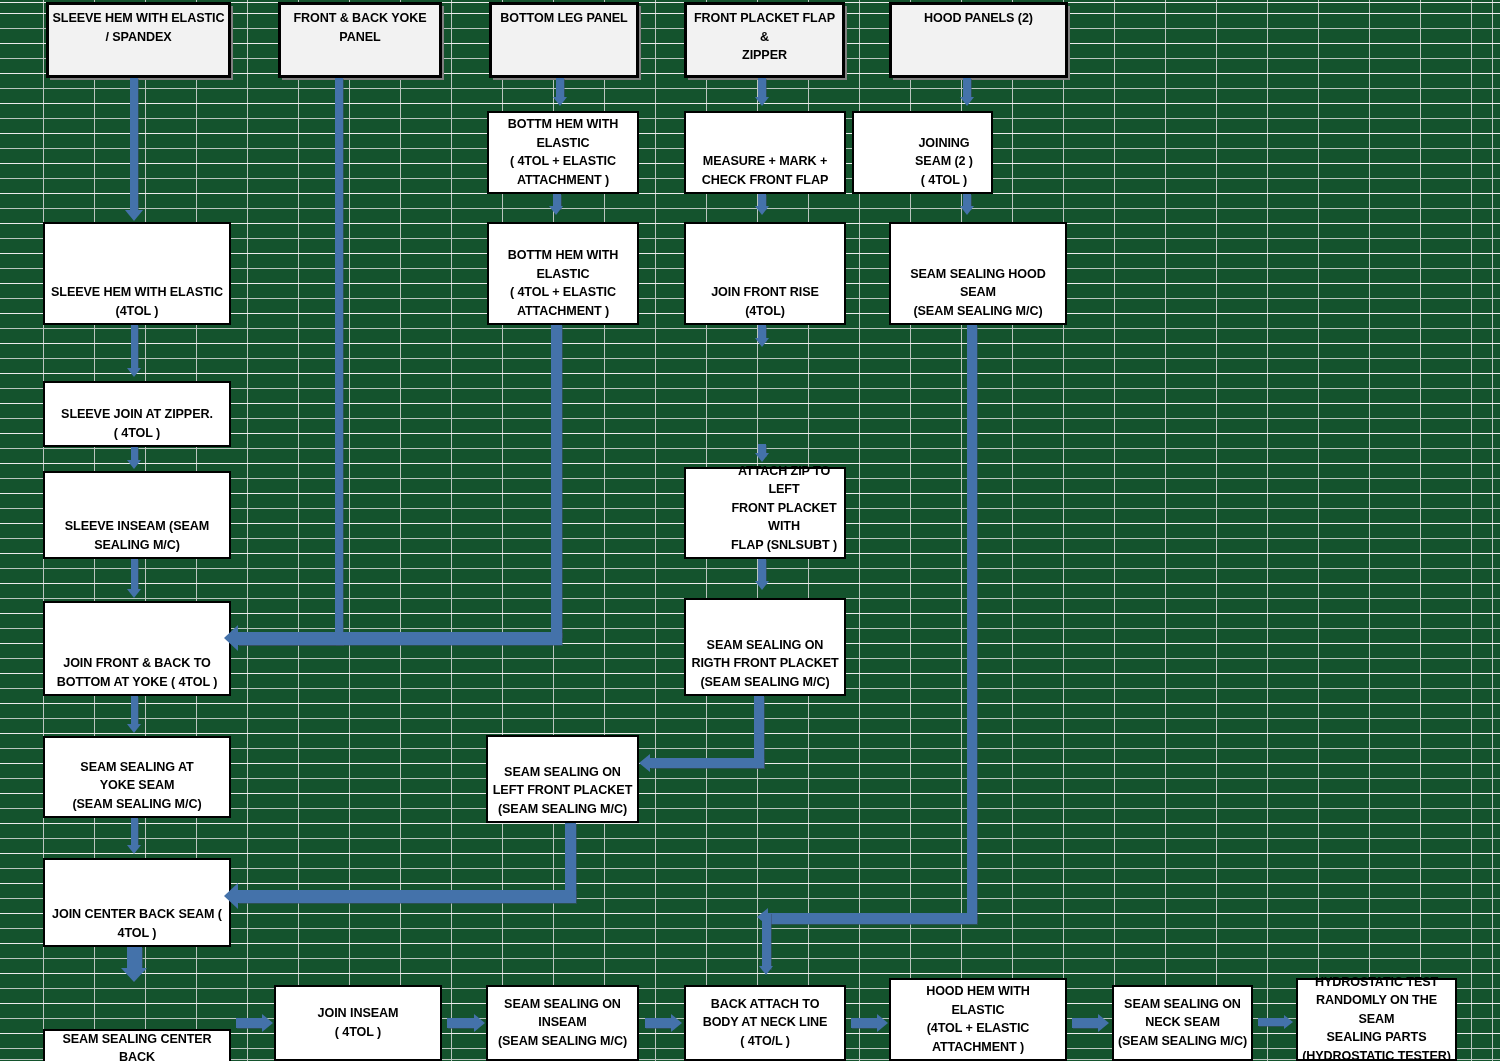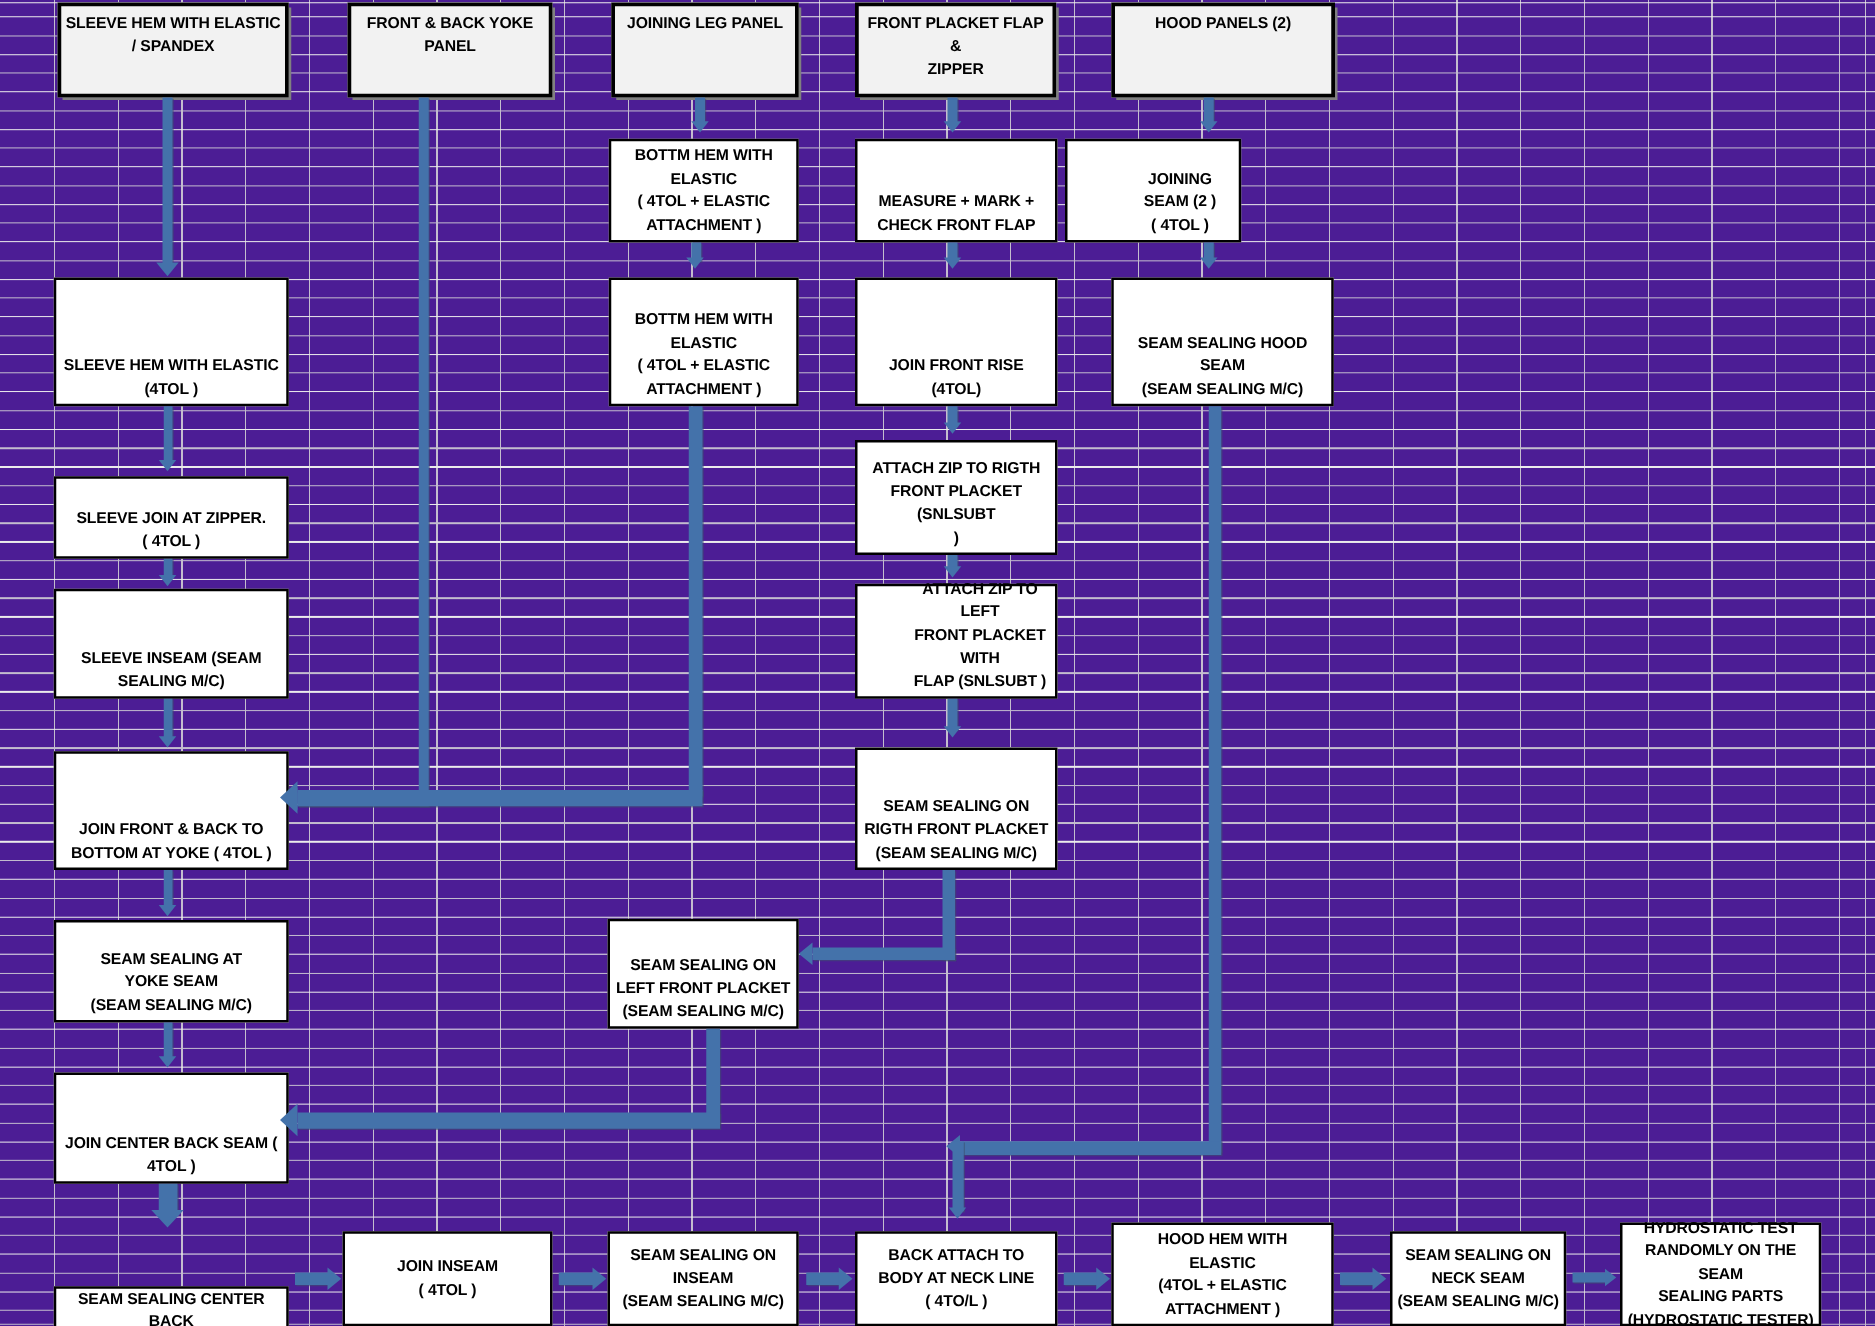--- a/index.html
+++ b/index.html
@@ -2,21 +2,21 @@
 <html><head>
 <meta charset="utf-8">
 <style>
   html,body{margin:0;padding:0;}
   body{
     width:1500px;height:1061px;
     background:#ffffff;
     font-family:"Liberation Sans", sans-serif;
     overflow:hidden;
   }
-  #stage{position:relative;width:1500px;height:1061px;overflow:hidden;background:#4c1d95;}
+  #stage{position:relative;width:1500px;height:1061px;overflow:hidden;background:#14532d;}
 
   
   #grid{position:absolute;inset:0;
     background-image:
       repeating-linear-gradient(to right,  #d9d9d9 0 1px, transparent 1px 51px),
       repeating-linear-gradient(to bottom, #d9d9d9 0 1px, transparent 1px 30px);
     background-position:-8px -3px, 0 -2px;
     opacity:.85;
   }
   #grid2{position:absolute;inset:0;
@@ -70,21 +70,21 @@
 <div id="stage">
   <div id="grid"></div>
   <div id="grid2"></div>
 
   <div class="node head" style="left:46px;top:2px;width:185px;height:76px;">SLEEVE HEM WITH ELASTIC
 / SPANDEX</div>
 
   <div class="node head" style="left:278px;top:2px;width:164px;height:76px;">FRONT &amp; BACK YOKE
 PANEL</div>
 
-  <div class="node head" style="left:489px;top:2px;width:150px;height:76px;">JOINING LEG PANEL</div>
+  <div class="node head" style="left:489px;top:2px;width:150px;height:76px;">BOTTOM LEG PANEL</div>
 
   <div class="node head" style="left:684px;top:2px;width:161px;height:76px;">FRONT PLACKET FLAP &amp;
 ZIPPER</div>
 
   <div class="node head" style="left:889px;top:2px;width:179px;height:76px;">HOOD PANELS (2)</div>
 
   <div class="node" style="left:487px;top:111px;width:152px;height:83px;">BOTTM HEM WITH
 ELASTIC
 ( 4TOL + ELASTIC
 ATTACHMENT )</div>
@@ -105,23 +105,20 @@
 
   <div class="node" style="left:684px;top:222px;width:162px;height:103px;">JOIN FRONT RISE
 (4TOL)</div>
 
   <div class="node" style="left:889px;top:222px;width:178px;height:103px;">SEAM SEALING HOOD SEAM
 (SEAM SEALING  M/C)</div>
 
   <div class="node" style="left:43px;top:381px;width:188px;height:66px;">SLEEVE JOIN AT ZIPPER.
 ( 4TOL )</div>
 
-  <div class="node" style="left:684px;top:352px;width:162px;height:92px;">ATTACH ZIP TO RIGTH
-FRONT PLACKET (SNLSUBT
-)</div>
 
   <div class="node" style="left:43px;top:471px;width:188px;height:88px;">SLEEVE INSEAM  (SEAM
 SEALING  M/C)</div>
 
   <div class="node" style="left:684px;top:467px;width:162px;height:92px;padding-left:41px;">ATTACH ZIP TO LEFT
 FRONT PLACKET WITH
 FLAP  (SNLSUBT )</div>
 
   <div class="node" style="left:43px;top:601px;width:188px;height:95px;">JOIN FRONT &amp; BACK TO
 BOTTOM AT YOKE ( 4TOL )</div>

